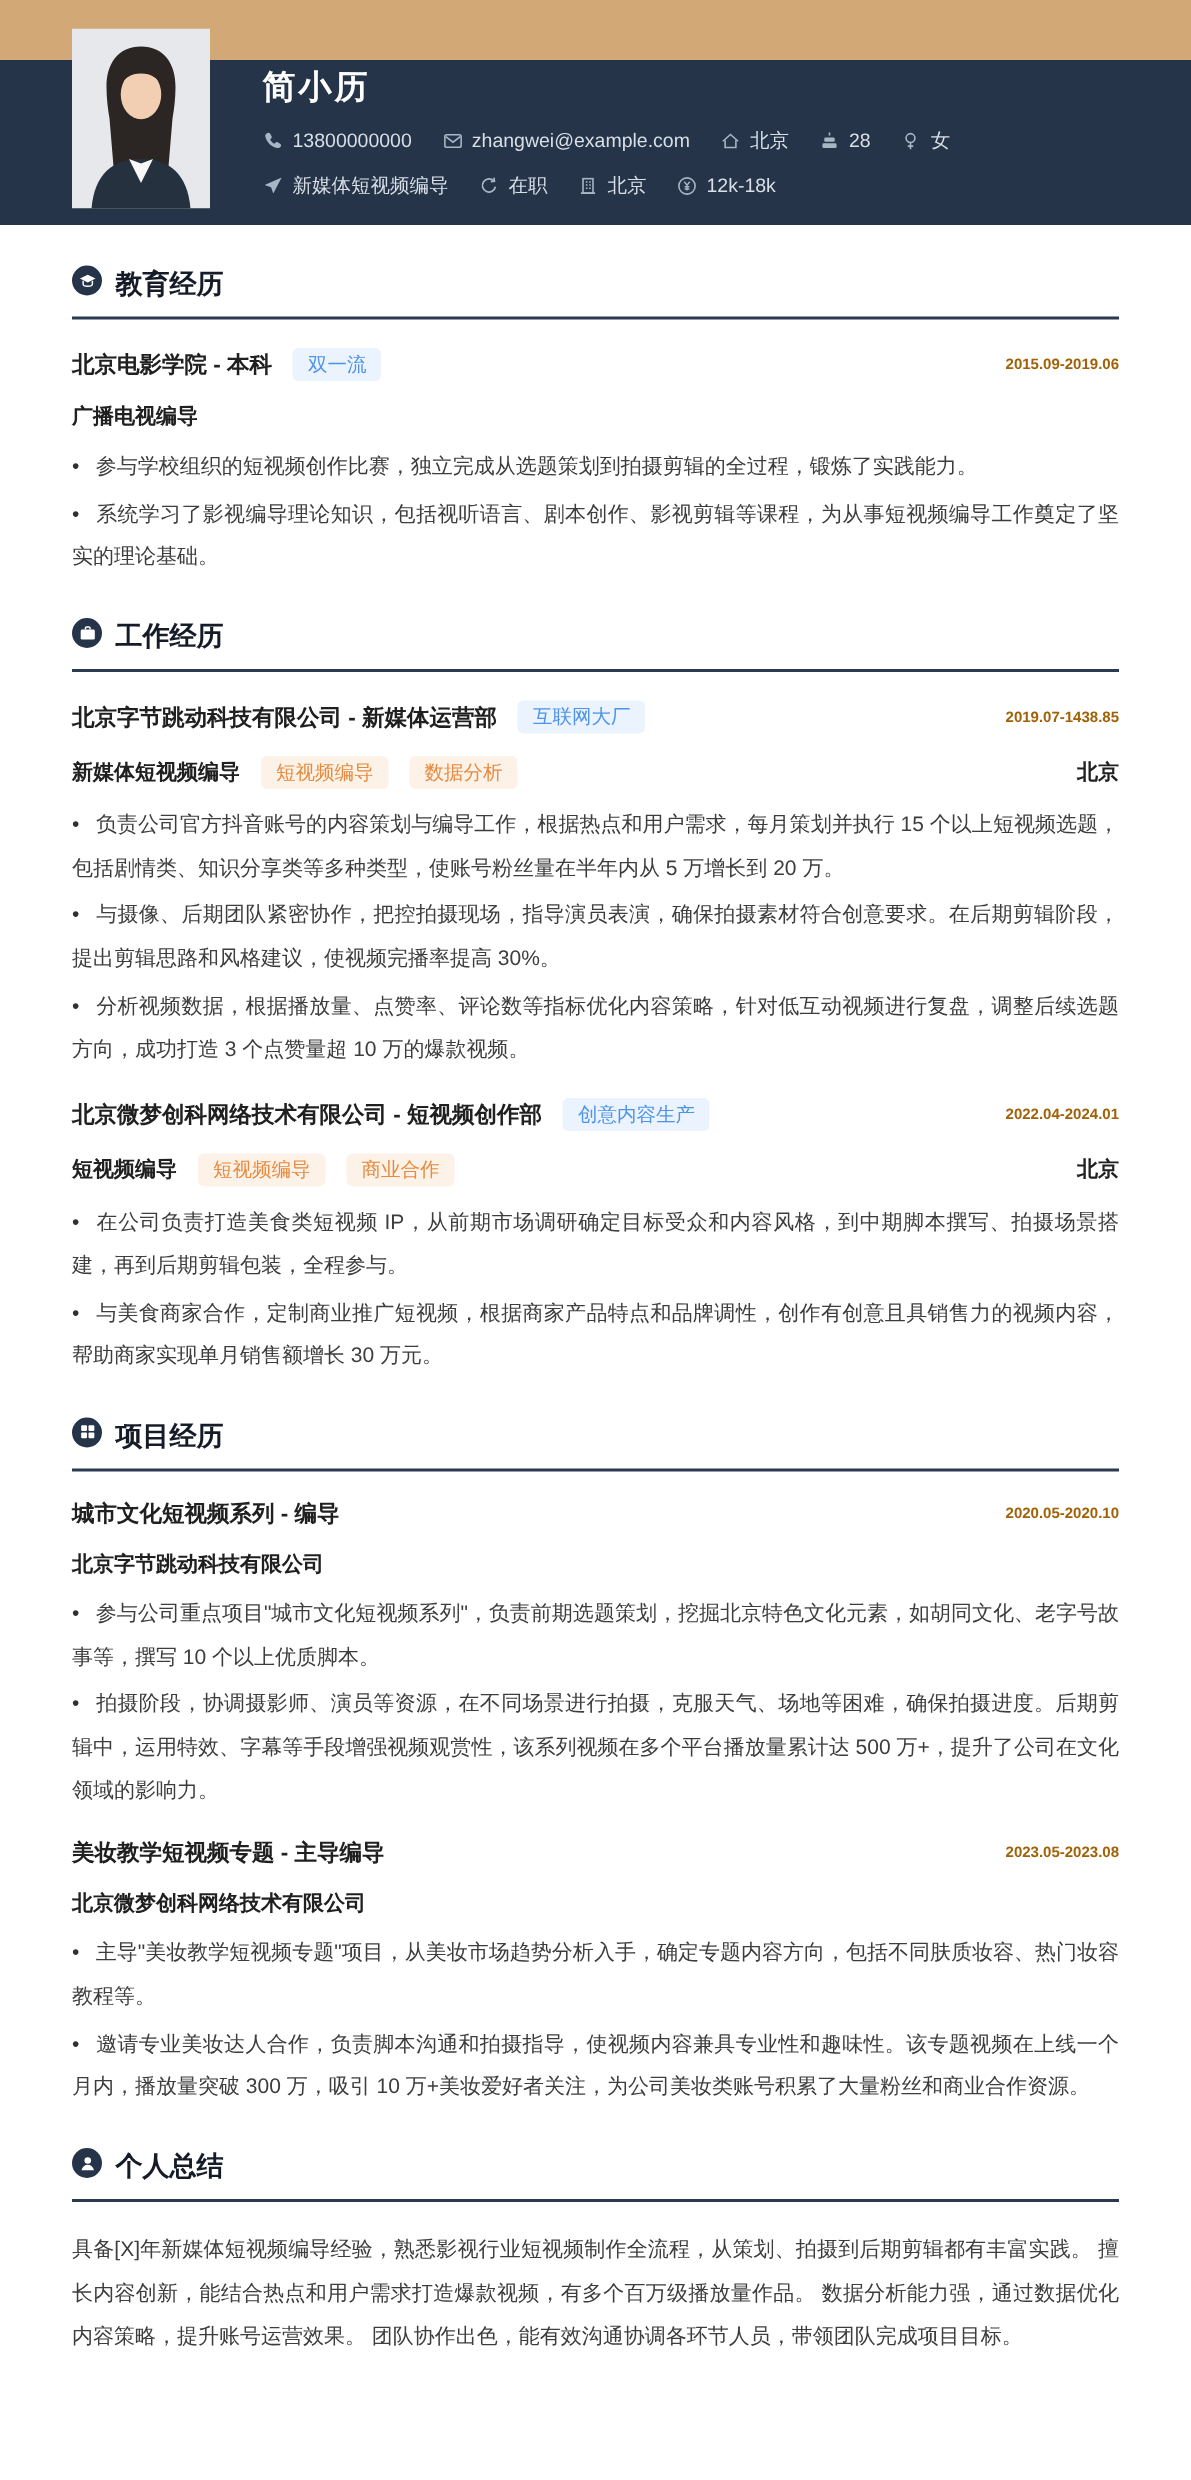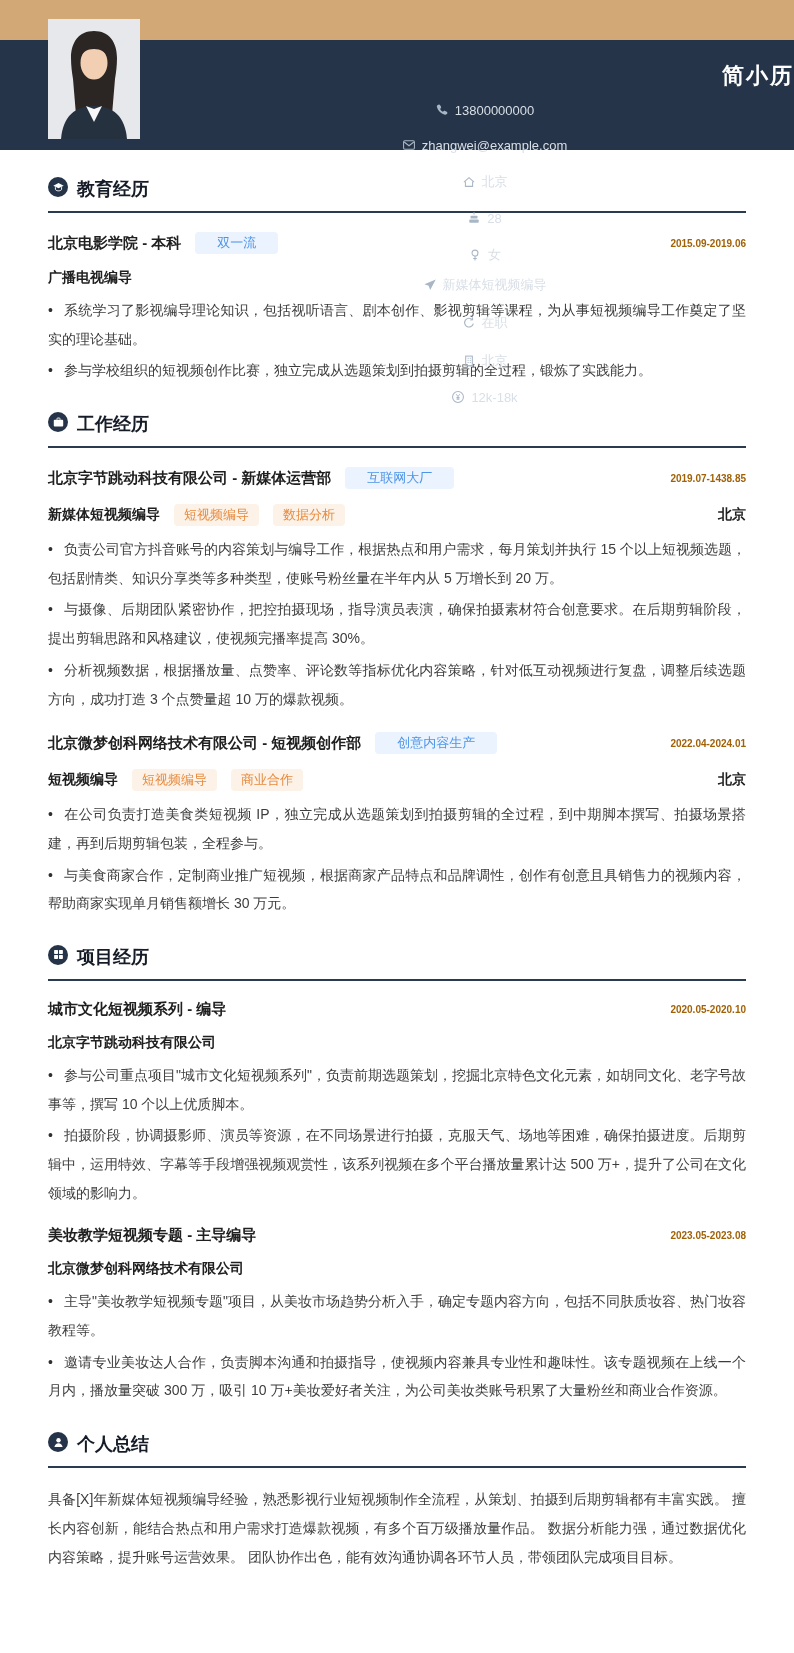--- a/index.html
+++ b/index.html
@@ -1,39 +1,39 @@
 <!DOCTYPE html>
 <html lang="zh" style="--accent-tan: #D2A877; --header-navy: #253448; --badge-blue-text: #4D94E8; --badge-blue-bg: #EAF3FE; --tag-orange-text: #E78A3E; --tag-orange-bg: #FCF2E7; --bar-fill: #C69E6B; --bar-track: #E4E4E4;"><head>
 <meta charset="utf-8">
 <style>
   html,body{margin:0;padding:0;}
   body{width:794px;background:#fff;font-family:"Liberation Sans","DejaVu Sans",sans-serif;color:#333;}
   .top-strip{height:40px;background:var(--accent-tan,#D2A877);}
   .header{background:var(--header-navy,#253448);height:110px;position:relative;}
   .photo{position:absolute;left:48px;top:-21px;width:92px;height:120px;display:block;}
-  .head-main{margin-left:175px;padding-top:22px;text-align:right;}
+  .head-main{margin-left:175px;padding-top:4px;}
   .name{color:#ffffff;font-size:22px;font-weight:700;letter-spacing:2px;line-height:1.3;}
-  .contact-row{display:flex;align-items:center;gap:20px;margin-top:12px;color:#D9DFE7;font-size:13px;flex-direction:column;}
+  .contact-row{display:flex;align-items:center;gap:20px;margin-top:12px;color:#D9DFE7;font-size:13px;}
   .c-item{display:inline-flex;align-items:center;gap:6px;white-space:nowrap;}
   .cicon{width:14px;height:14px;color:#A9B6C6;flex:none;}
 
   .content{padding:0 48px 30px;}
   .section{margin-top:27px;}
   .sec-head{display:flex;align-items:flex-start;gap:9px;}
   .sec-icon{width:20px;height:20px;border-radius:50%;background:var(--header-navy,#253448);display:flex;align-items:center;justify-content:center;flex:none;}
   .sec-icon svg{width:13px;height:13px;display:block;}
   .sec-title{font-size:18px;font-weight:700;color:#161c27;}
   .sec-rule{border:none;border-top:2px solid #2C3A50;margin:10px 0 0;}
 
   .entry{margin-top:19px;}
   .entry-head{display:flex;align-items:center;justify-content:space-between;}
   .h-left{display:flex;align-items:center;gap:14px;}
   .entry-title{font-size:15px;font-weight:700;color:#202020;}
   .entry-date{font-size:10px;font-weight:700;color:#a16207;}
-  .badge{font-size:13px;padding:2px 22px;border-radius:4px;background:var(--badge-blue-bg,#EAF3FE);color:var(--badge-blue-text,#4D94E8);white-space:nowrap;}
+  .badge{font-size:13px;padding:2px 10px;border-radius:4px;background:var(--badge-blue-bg,#EAF3FE);color:var(--badge-blue-text,#4D94E8);white-space:nowrap;}
   .tag{font-size:13px;padding:2px 10px;border-radius:4px;background:var(--tag-orange-bg,#FCF2E7);color:var(--tag-orange-text,#E78A3E);white-space:nowrap;}
   .entry-sub{display:flex;align-items:center;justify-content:space-between;margin-top:15px;}
   .role{font-size:14px;font-weight:700;color:#202020;}
   .loc{font-size:14px;font-weight:700;color:#202020;}
   .org{margin-top:15px;font-size:14px;font-weight:700;color:#202020;}
 
   .bullets{margin:9px 0 0;padding:0;list-style:none;font-size:14px;line-height:2.05;color:#3d3d3d;text-align:justify;}
   .bullets li{margin-top:3px;}
   .bullets li::before{content:"•";margin-right:11px;color:#303030;}
 
@@ -146,22 +146,22 @@
           <span class="h-left">
             <span class="entry-title">北京电影学院 - 本科</span>
             <span class="badge">双一流</span>
           </span>
           <span class="entry-date">2015.09-2019.06</span>
         </div>
         <div class="entry-sub">
             <span class="role">广播电视编导</span>
           </div>
         <ul class="bullets">
+          <li>参与学校组织的短视频创作比赛，独立完成从选题策划到拍摄剪辑的全过程，锻炼了实践能力。</li>
           <li>系统学习了影视编导理论知识，包括视听语言、剧本创作、影视剪辑等课程，为从事短视频编导工作奠定了坚实的理论基础。</li>
-          <li>参与学校组织的短视频创作比赛，独立完成从选题策划到拍摄剪辑的全过程，锻炼了实践能力。</li>
         </ul>
       </div>
     </div>
 
     <div class="section">
       <div class="sec-head">
         <span class="sec-icon">
           <svg viewBox="0 0 16 16">
               <path d="M6.1 4.6V3.4c0-.5.4-.9.9-.9h2c.5 0 .9.4.9.9v1.2" fill="none" stroke="#fff" stroke-width="1.2"></path>
               <rect x="2.2" y="4.6" width="11.6" height="8.2" rx="1.2" fill="#fff"></rect>
@@ -204,21 +204,21 @@
         </div>
         <div class="entry-sub">
           <span class="h-left">
             <span class="role">短视频编导</span>
             <span class="tag">短视频编导</span>
             <span class="tag">商业合作</span>
           </span>
           <span class="loc">北京</span>
         </div>
         <ul class="bullets">
-          <li>在公司负责打造美食类短视频 IP，独立完成从选题策划到拍摄剪辑的全过程，到中期脚本撰写、拍摄场景搭建，再到后期剪辑包装，全程参与。</li>
+          <li>在公司负责打造美食类短视频 IP，从前期市场调研确定目标受众和内容风格，到中期脚本撰写、拍摄场景搭建，再到后期剪辑包装，全程参与。</li>
           <li>与美食商家合作，定制商业推广短视频，根据商家产品特点和品牌调性，创作有创意且具销售力的视频内容，帮助商家实现单月销售额增长 30 万元。</li>
         </ul>
       </div>
     </div>
 
     <div class="section">
       <div class="sec-head">
         <span class="sec-icon">
           <svg viewBox="0 0 16 16">
               <rect x="2.6" y="2.6" width="4.8" height="4.8" rx="0.8" fill="#fff"></rect>

